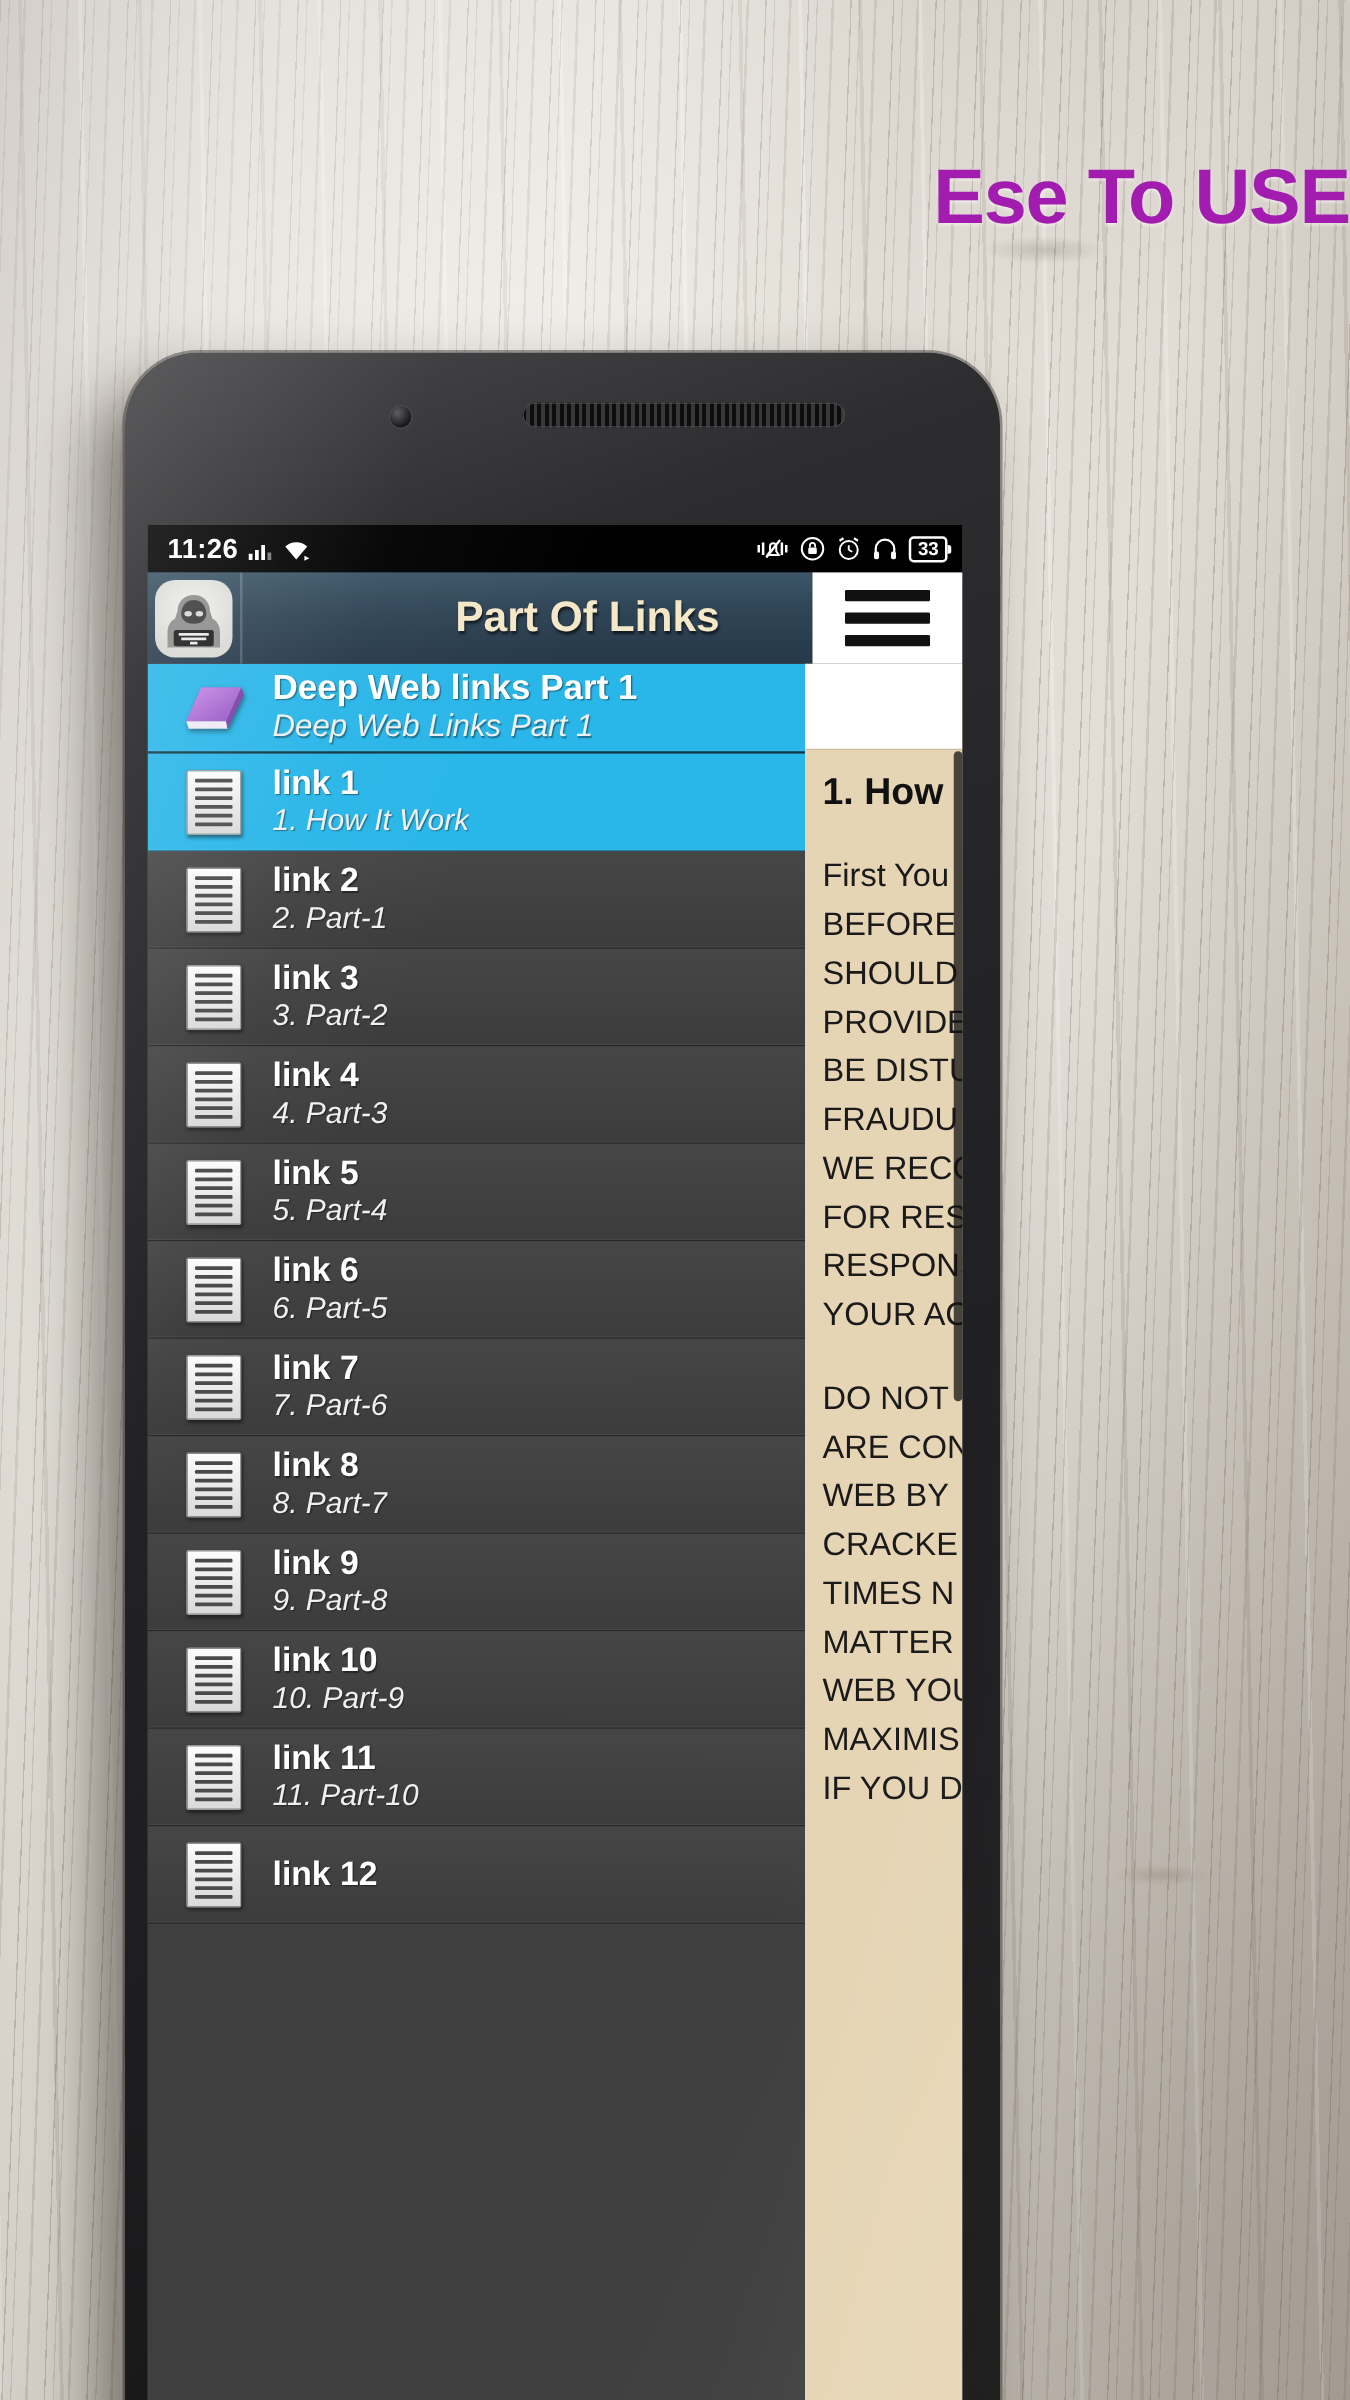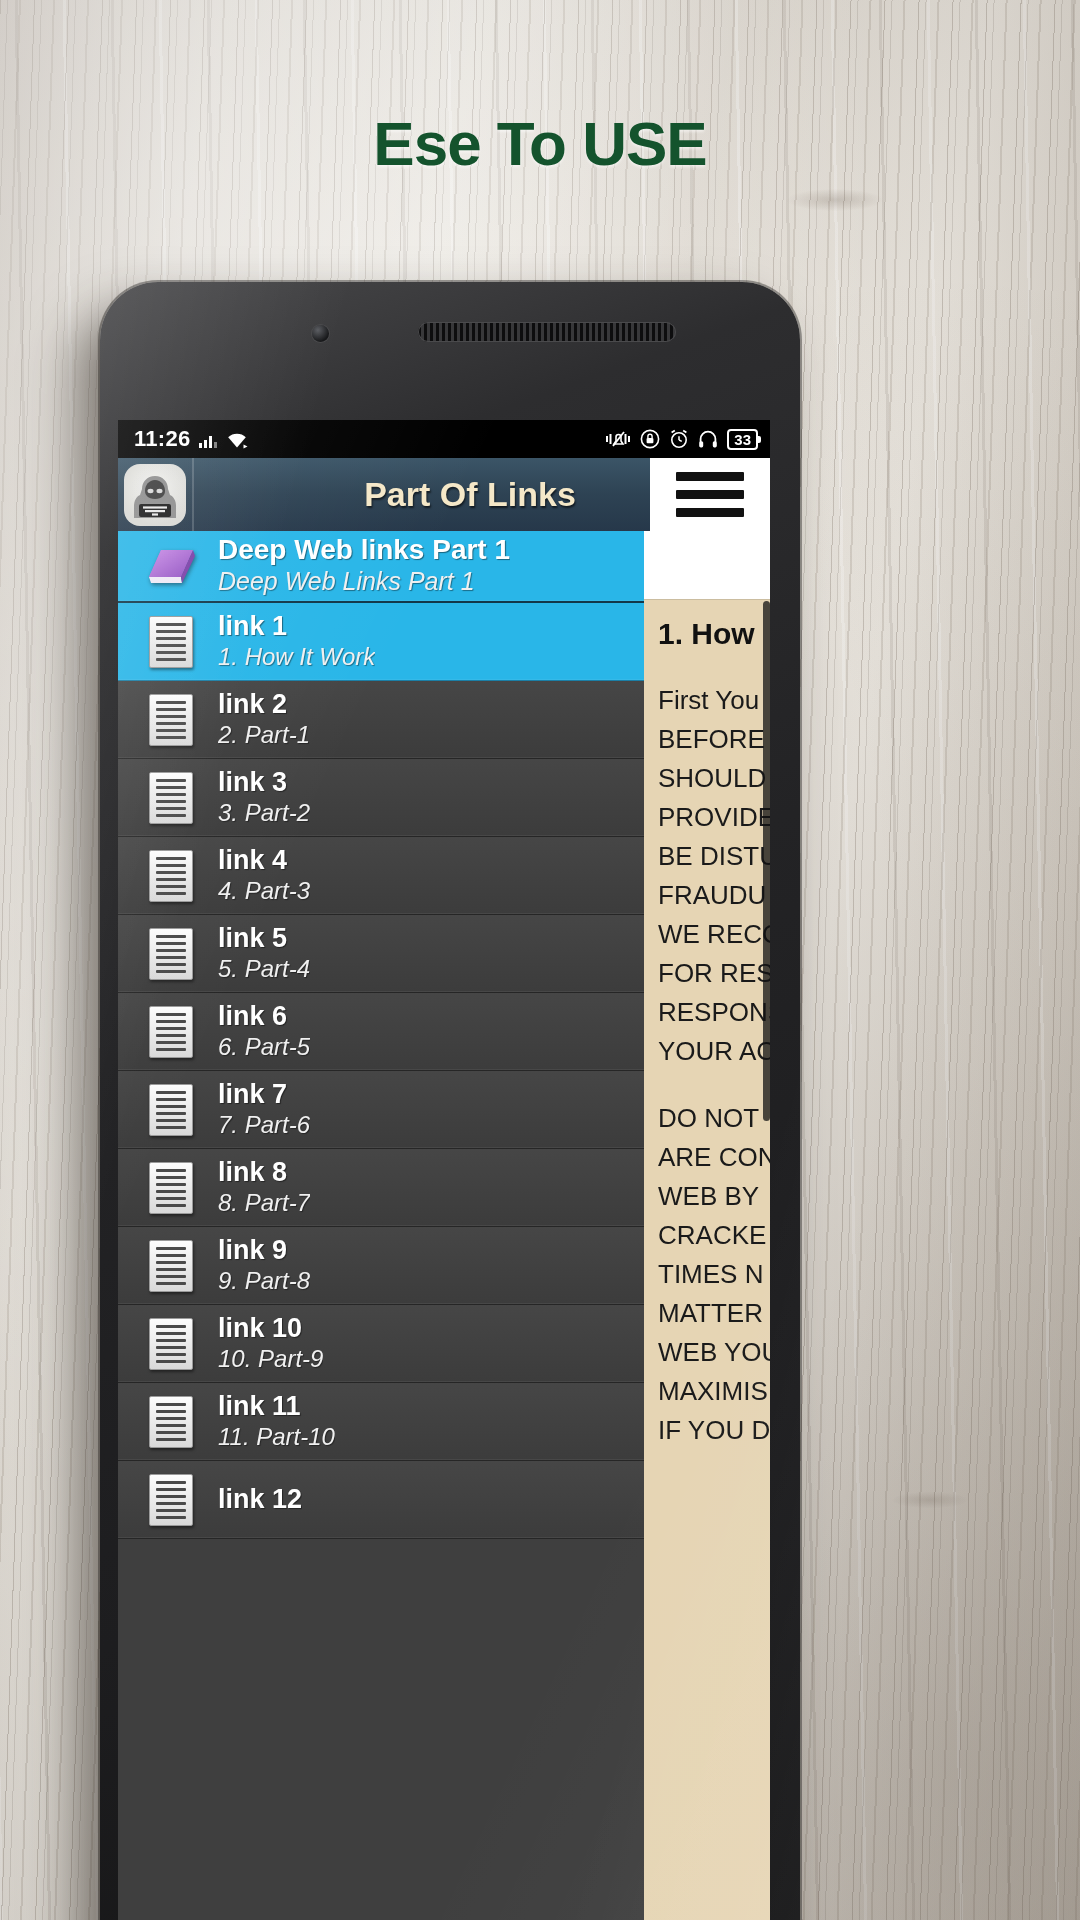--- a/index.html
+++ b/index.html
@@ -38,22 +38,22 @@
     position:absolute;inset:0;opacity:.45;
     background:
       radial-gradient(ellipse 70px 16px at 835px 200px, rgba(110,96,84,.55), rgba(0,0,0,0) 70%),
       radial-gradient(ellipse 40px 10px at 250px 1010px, rgba(110,96,84,.40), rgba(0,0,0,0) 70%),
       radial-gradient(ellipse 55px 12px at 930px 1500px, rgba(110,96,84,.42), rgba(0,0,0,0) 70%),
       radial-gradient(ellipse 30px 9px  at 120px 640px,  rgba(110,96,84,.35), rgba(0,0,0,0) 70%);
   }
 
   
   #headline{
-    position:absolute;left:0;right:0;top:108px;text-align:center;
-    font-size:62px;font-weight:bold;color:#14532d;letter-spacing:-1px;
+    position:absolute;left:0;right:0;top:122px;text-align:right;
+    font-size:62px;font-weight:bold;color:#a21caf;letter-spacing:-1px;
     font-family:"Liberation Sans",sans-serif;
     text-shadow:0 2px 3px rgba(255,255,255,.55);
   }
 
   
   #phone{
     position:absolute;left:100px;top:282px;width:700px;height:1700px;
     background:linear-gradient(160deg,#4a4a4c 0%,#2d2d2f 14%,#232325 40%,#1d1d1f 70%,#141415 100%);
     border-radius:58px 58px 0 0;
     box-shadow:-24px 26px 52px rgba(40,32,26,.55), 0 0 0 2px rgba(0,0,0,.35);

